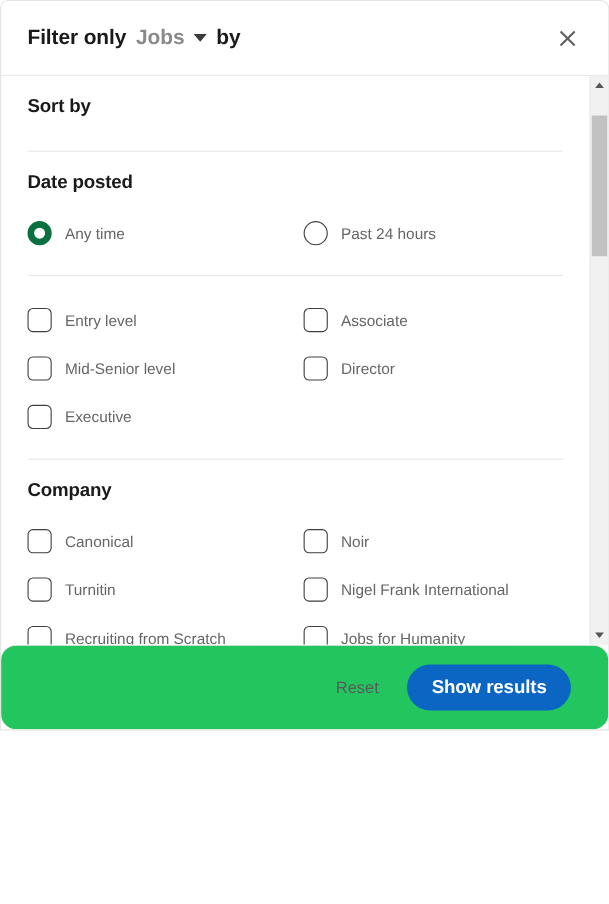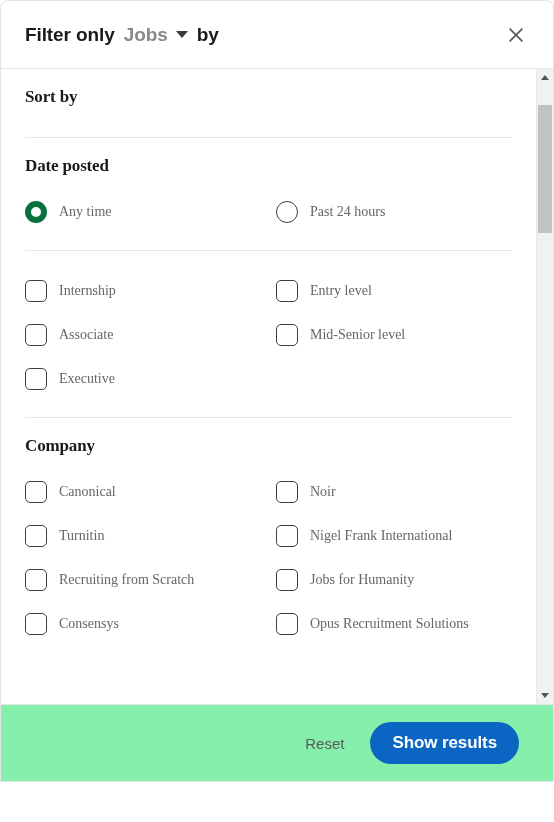--- a/index.html
+++ b/index.html
@@ -12,21 +12,21 @@
     height: 822px;
     font-family: "Liberation Sans", sans-serif;
     overflow: hidden;
     position: relative;
   }
 
   .dialog {
     position: absolute;
     left: 0; top: 0;
     width: 554px;
-    height: 782px;
+    height: 664px;
     background: #ffffff;
     box-sizing: border-box;
     border: 1px solid #e4e4e4;
     border-top-left-radius: 8px;
     border-top-right-radius: 8px;
     overflow: hidden;
     display: flex;
     flex-direction: column;
   }
 
@@ -85,21 +85,20 @@
     padding: 0;
   }
   .close-btn svg { display: block; }
 
   
   .body-wrap {
     position: relative;
     flex: 1;
     min-height: 0;
     display: flex;
-    font-family: Liberation Serif, serif;
   }
   .scroll-content {
     flex: 1;
     overflow: hidden;
     padding: 0;
   }
 
   .section {
     padding: 0 24px;
   }
@@ -207,21 +206,22 @@
   .dialog-footer {
     height: 77px;
     min-height: 77px;
     border-top: 1px solid #e8e8e8;
     display: flex;
     align-items: center;
     justify-content: flex-end;
     gap: 22px;
     padding: 0 34px 0 24px;
     box-sizing: border-box;
-    background: #86efac;
+    background: #22c55e;
+    border-radius: 14px;
   }
   .reset-btn {
     background: none;
     border: none;
     font-family: inherit;
     font-size: 15px;
     color: #5a5a5a;
     cursor: pointer;
     padding: 6px 4px;
   }
@@ -281,33 +281,33 @@
                 <span class="option-label">Past 24 hours</span>
               </label>
             </div>
           </div>
         </div>
         <div class="section">
           <div class="section-inner">
             <div class="options-grid">
               <label class="option">
                 <span class="checkbox"></span>
-                <span class="option-label">Internship</span>
-              </label>
-              <label class="option">
-                <span class="checkbox"></span>
                 <span class="option-label">Entry level</span>
               </label>
               <label class="option">
                 <span class="checkbox"></span>
                 <span class="option-label">Associate</span>
               </label>
               <label class="option">
                 <span class="checkbox"></span>
                 <span class="option-label">Mid-Senior level</span>
+              </label>
+              <label class="option">
+                <span class="checkbox"></span>
+                <span class="option-label">Director</span>
               </label>
               <label class="option">
                 <span class="checkbox"></span>
                 <span class="option-label">Executive</span>
               </label>
             </div>
           </div>
         </div>
         <div class="section">
           <div class="section-inner">

